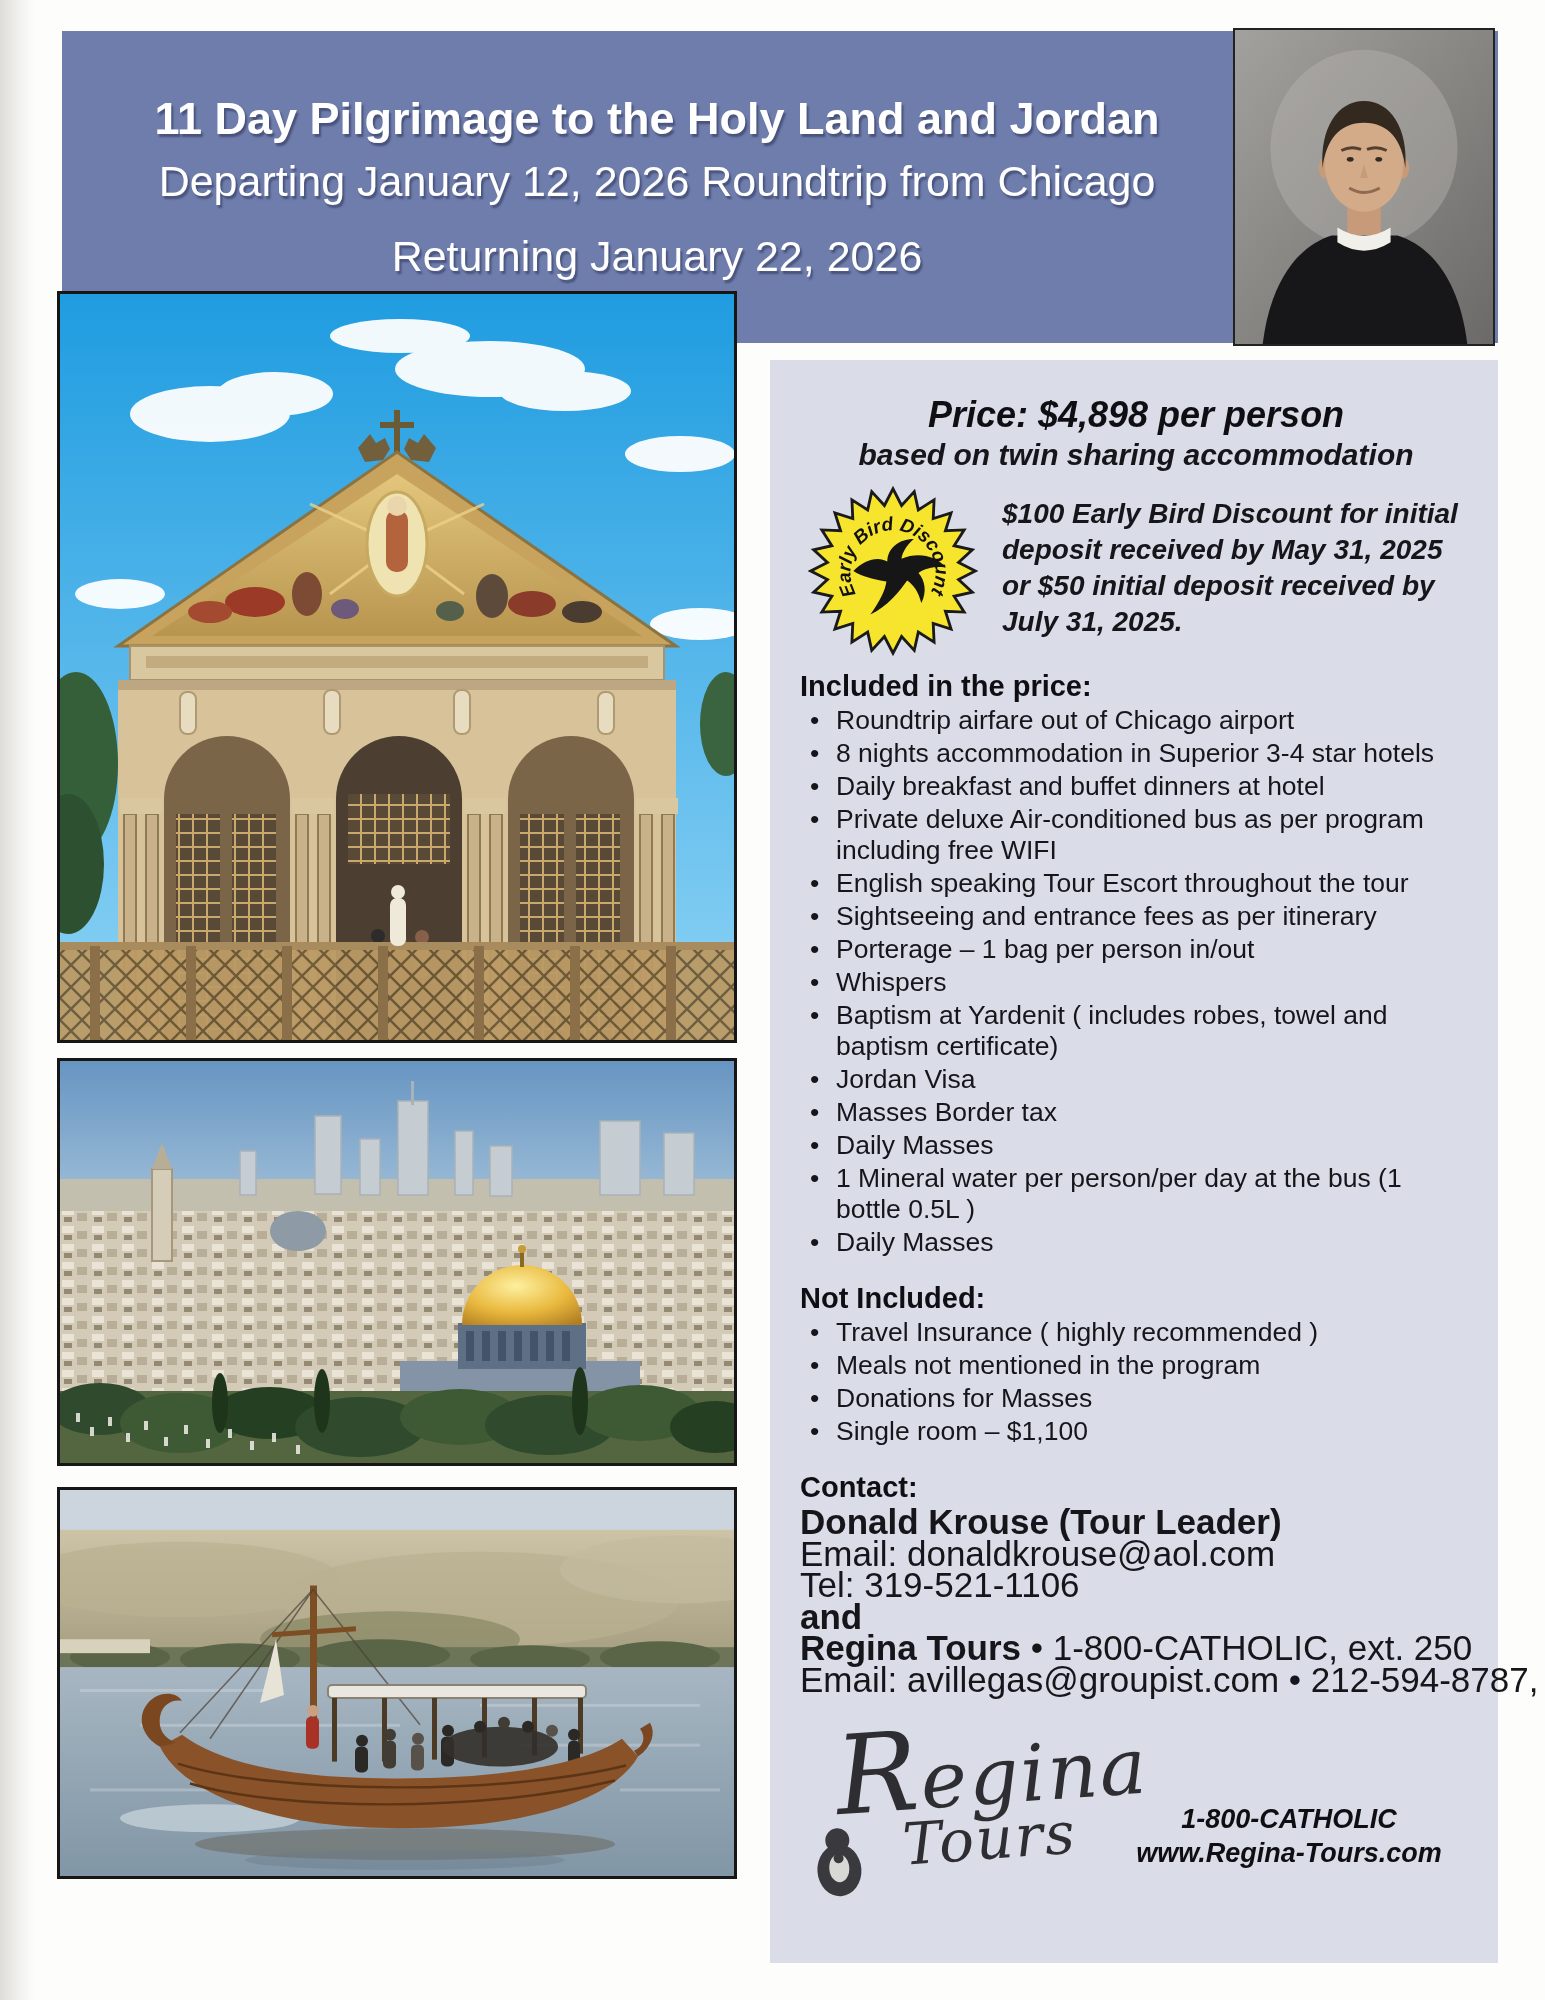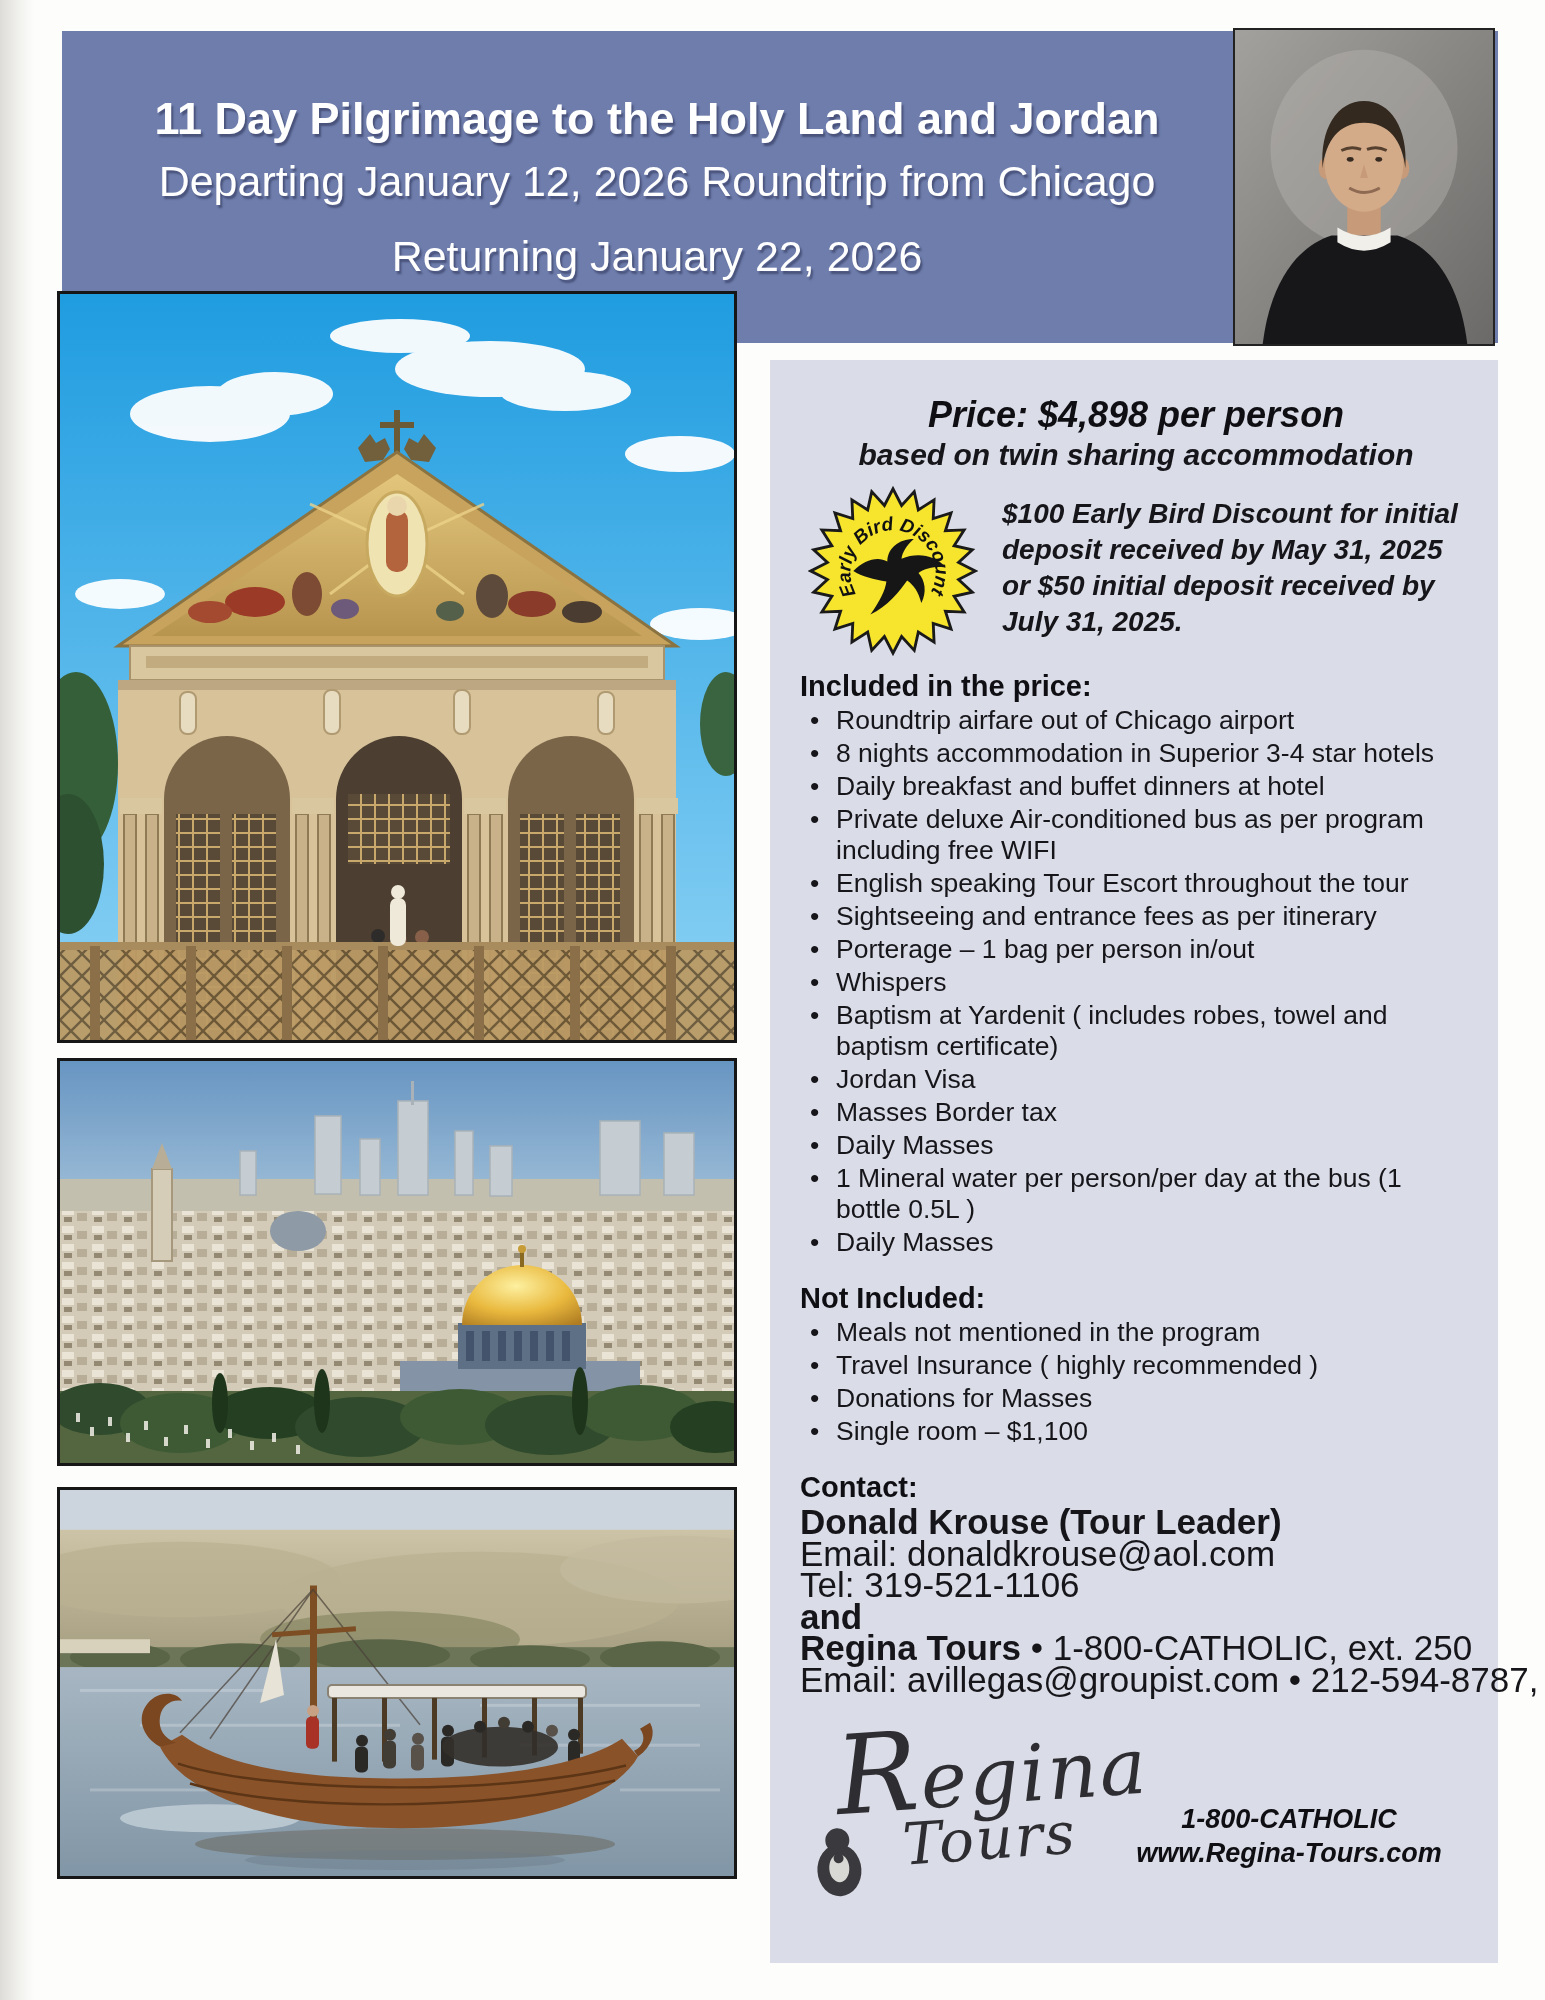--- a/index.html
+++ b/index.html
@@ -404,22 +404,22 @@
       <li>Baptism at Yardenit ( includes robes, towel and baptism certificate)</li>
       <li>Jordan Visa</li>
       <li>Masses Border tax</li>
       <li>Daily Masses</li>
       <li>1 Mineral water per person/per day at the bus (1 bottle 0.5L )</li>
       <li>Daily Masses</li>
     </ul>
 
     <h3 class="sec-h">Not Included:</h3>
     <ul class="blist">
+      <li>Travel Insurance ( highly recommended )</li>
       <li>Meals not mentioned in the program</li>
-      <li>Travel Insurance ( highly recommended )</li>
       <li>Donations for Masses</li>
       <li>Single room – $1,100</li>
     </ul>
 
     <h3 class="sec-h">Contact:</h3>
     <div class="cline cbold">Donald Krouse (Tour Leader)</div>
     <div class="cline">Email: donaldkrouse@aol.com</div>
     <div class="cline">Tel: 319-521-1106</div>
     <div class="cline cbold">and</div>
     <div class="cline"><span class="cbold">Regina Tours</span><span> • 1-800-CATHOLIC, ext. 250</span></div>

